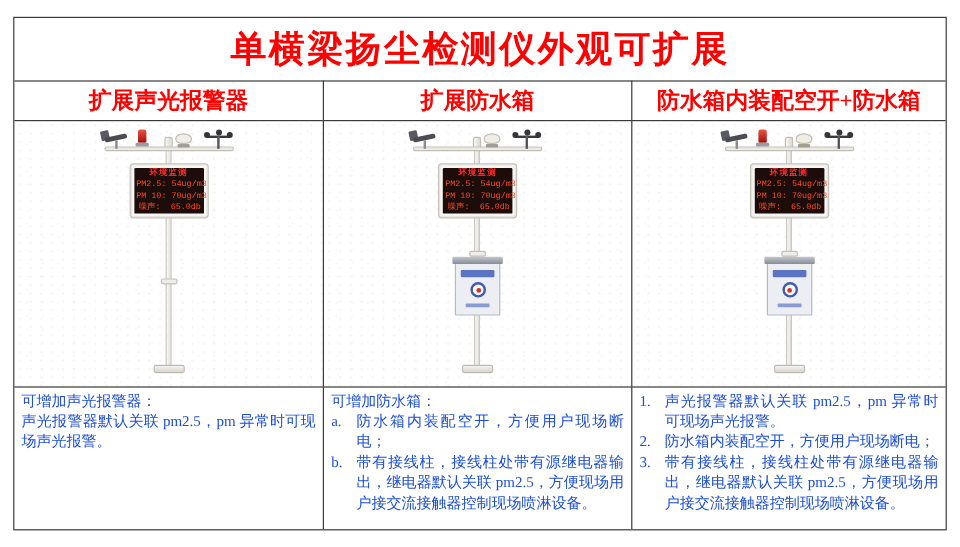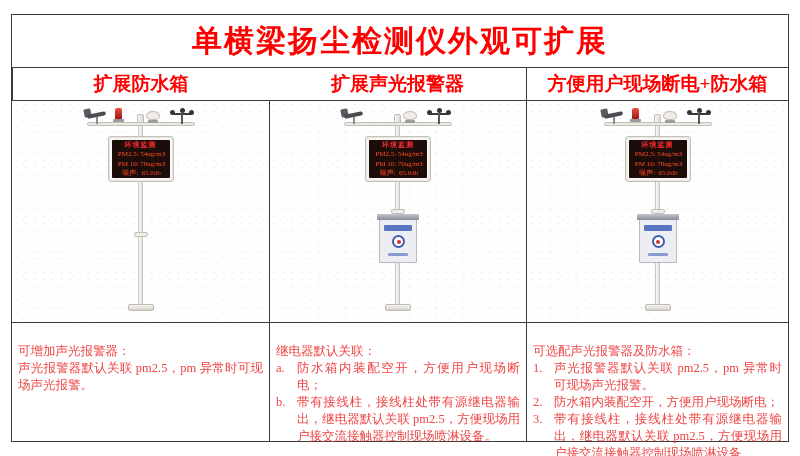--- a/index.html
+++ b/index.html
@@ -55,21 +55,21 @@
   .cups .bar{left:1px;top:5px;width:20px;height:2px;background:#3a3a3e;}
   .cups .stem{left:10px;top:5px;width:2px;height:11px;background:#55555a;}
   .cups .c1{left:-1px;top:2px;width:5px;height:5px;background:#35353a;border-radius:50%;}
   .cups .c2{left:9px;top:0px;width:5px;height:5px;background:#35353a;border-radius:50%;}
   .cups .c3{left:18px;top:2px;width:5px;height:5px;background:#35353a;border-radius:50%;}
 
   .led{left:57px;top:30px;width:66px;height:46px;z-index:4;background:#f7f6f3;
        border:1px solid #c5c2ba;border-radius:3px;padding:3px;box-shadow:0 0 0 1px #e8e6e0 inset;}
   .led .screen{left:3px;top:3px;right:3px;bottom:3px;background:#1d0d0a;border-radius:1px;
        display:flex;flex-direction:column;justify-content:space-evenly;position:absolute;}
-  .led .screen > div{position:static;font-family:Liberation Serif, serif;
+  .led .screen > div{position:static;font-family:Liberation Mono, monospace;
        font-size:7px;line-height:8px;white-space:pre;}
   .led .h{color:#ff2d2d;font-weight:bold;text-align:center;letter-spacing:1px;}
   .led .l{color:#ff4a22;text-align:center;padding-left:2px;}
 
   .collar{left:83px;top:126px;width:14px;height:5px;z-index:2;
        background:#efede8;border:1px solid #c2bfb7;border-radius:2px;}
   .has-box .collar{top:103px;}
 
   .wbox{left:71px;top:112px;width:38px;height:45px;z-index:3;display:none;
        background:#edeef3;border:1px solid #b7bac4;border-radius:1px;}
@@ -80,45 +80,45 @@
   .wbox .logo{left:12px;top:16px;width:13px;height:13px;border-radius:50%;background:#fff;
        border:2px solid #3f5cb0;}
   .wbox .logo i{position:absolute;left:2.5px;top:2.5px;width:4px;height:4px;border-radius:50%;
        background:#d23333;}
   .wbox .sub{left:8px;top:34px;width:20px;height:3px;background:#8a9bd2;border-radius:1px;}
 
   .base{left:77px;top:198px;width:26px;height:7px;z-index:2;
        background:linear-gradient(#f4f2ee,#d8d5ce);border:1px solid #bdbab2;border-radius:2px;}
 
   
-  .note-cell{padding:20px 6px 0 6px;font-size:12.5px;line-height:17px;color:#ef4444;}
+  .note-cell{padding:3px 6px 0 6px;font-size:12.5px;line-height:17px;color:#1d4ed8;}
   .note-intro{white-space:nowrap;}
   .note-body{text-align:justify;}
   .note-item{display:flex;}
   .note-item .mk{width:21px;flex:none;}
   .note-item .tx{flex:1;text-align:justify;}
 </style>
 </head>
 <body>
 
 <div class="canvas">
   <div class="sheet">
 
     <div class="cell title-cell">
       <span class="title-text">单横梁扬尘检测仪外观可扩展</span>
     </div>
 
+    <div class="cell head-cell bt">
+      <span class="head-text">扩展声光报警器</span>
+    </div>
     <div class="cell head-cell bt bl">
       <span class="head-text">扩展防水箱</span>
     </div>
-    <div class="cell head-cell bt">
-      <span class="head-text">扩展声光报警器</span>
-    </div>
     <div class="cell head-cell bt bl">
-      <span class="head-text">方便用户现场断电+防水箱</span>
+      <span class="head-text">防水箱内装配空开+防水箱</span>
     </div>
 
     <div class="cell img-cell bt">
       <div class="device has-beacon">
         <div class="pole-cap"></div>
         <div class="beam"></div>
         <div class="vane">
             <i class="tail"></i>
             <i class="arm"></i>
             <i class="stem"></i>
@@ -239,33 +239,32 @@
         <div class="base"></div>
       </div>
     </div>
 
     <div class="cell note-cell bt">
       <div class="note-intro">可增加声光报警器：</div>
       <div class="note-body">声光报警器默认关联 pm2.5，pm 异常时可现场声光报警。</div>
     </div>
 
     <div class="cell note-cell bt bl">
-      <div class="note-intro">继电器默认关联：</div>
+      <div class="note-intro">可增加防水箱：</div>
       <div class="note-item">
         <span class="mk">a.</span>
         <span class="tx">防水箱内装配空开，方便用户现场断电；</span>
       </div>
       <div class="note-item">
         <span class="mk">b.</span>
         <span class="tx">带有接线柱，接线柱处带有源继电器输出，继电器默认关联 pm2.5，方便现场用户接交流接触器控制现场喷淋设备。</span>
       </div>
     </div>
 
     <div class="cell note-cell bt bl">
-      <div class="note-intro">可选配声光报警器及防水箱：</div>
       <div class="note-item">
         <span class="mk">1.</span>
         <span class="tx">声光报警器默认关联 pm2.5，pm 异常时可现场声光报警。</span>
       </div>
       <div class="note-item">
         <span class="mk">2.</span>
         <span class="tx">防水箱内装配空开，方便用户现场断电；</span>
       </div>
       <div class="note-item">
         <span class="mk">3.</span>

